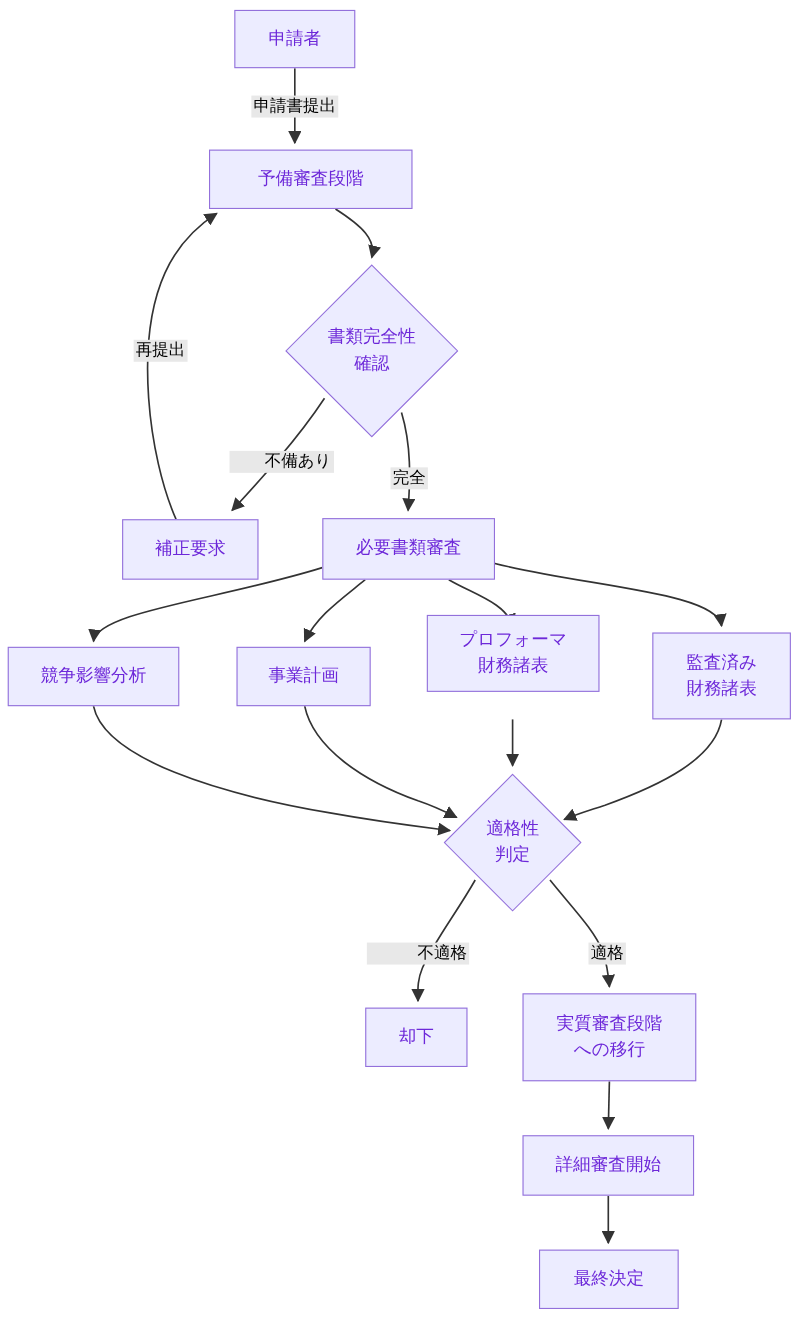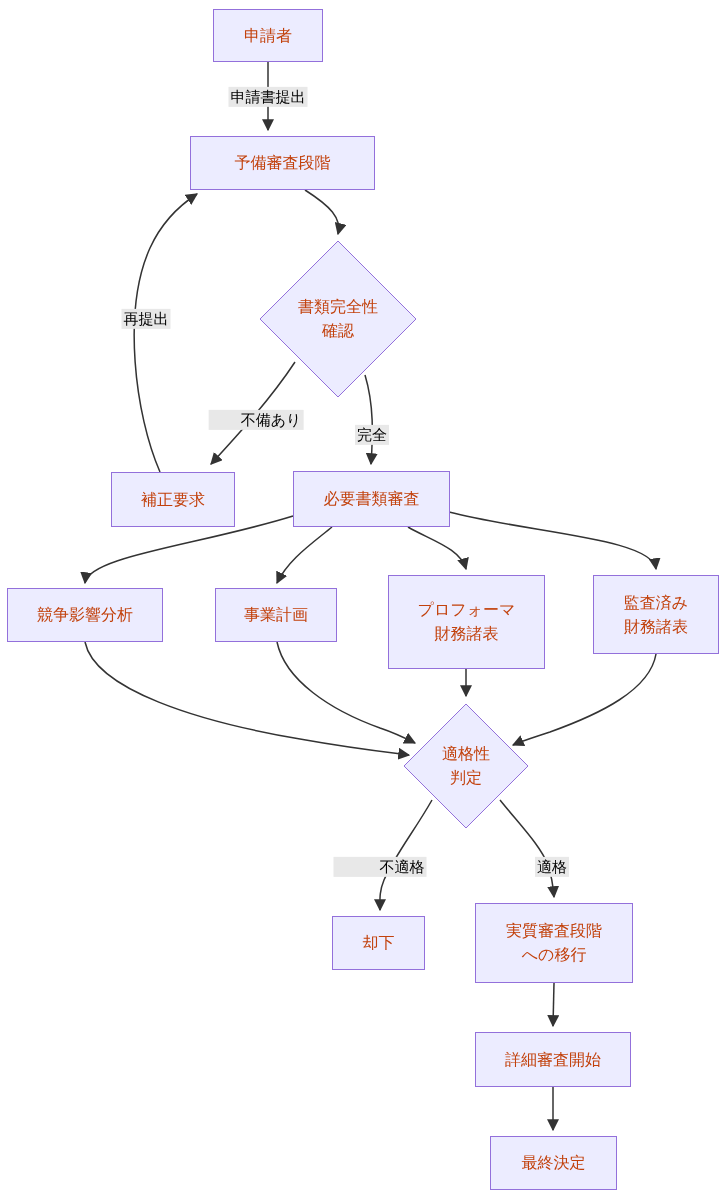--- a/index.html
+++ b/index.html
@@ -4,21 +4,21 @@
 <style>
   html,body{margin:0;padding:0;background:#ffffff;}
   #canvas{
     position:relative;width:726px;height:1198px;background:#ffffff;overflow:hidden;
     font-family:"Liberation Sans","DejaVu Sans",sans-serif;color:#333333;
   }
   #edge-layer{position:absolute;left:0;top:0;width:726px;height:1198px;}
   .node{
     position:absolute;box-sizing:border-box;background:#ECECFF;border:1px solid #9370DB;
     display:flex;flex-direction:column;align-items:center;justify-content:center;
-    font-size:16px;line-height:1.5;text-align:left;color:#c2410c;
+    font-size:16px;line-height:1.5;text-align:left;color:#6d28d9;
   }
   .node span{display:block;white-space:nowrap;}
   .diamond{background:none;border:none;}
   .diamond svg{position:absolute;left:0;top:0;}
   .diamond .dlabel{position:relative;z-index:2;}
   .edge-label{
     position:absolute;transform:translate(-50%,-50%);background:#e8e8e8;
     font-size:15px;line-height:1.35;padding:0 2px;white-space:nowrap;z-index:3;color:#000000;
   }
   path.edge{fill:none;stroke:#333333;stroke-width:1.5px;}
@@ -79,21 +79,21 @@
   </div>
 
   <div class="node" style="left:7px;top:588px;width:156px;height:54px;">
     <span>競争影響分析</span>
   </div>
 
   <div class="node" style="left:215px;top:588px;width:122px;height:54px;">
     <span>事業計画</span>
   </div>
 
-  <div class="node" style="left:388px;top:575px;width:157px;height:94px;">
+  <div class="node" style="left:388px;top:559px;width:157px;height:70px;">
     <span>プロフォーマ</span>
     <span>財務諸表</span>
   </div>
 
   <div class="node" style="left:593px;top:575px;width:126px;height:79px;">
     <span>監査済み</span>
     <span>財務諸表</span>
   </div>
 
   <div class="node diamond" style="left:403px;top:703px;width:126px;height:126px;">

